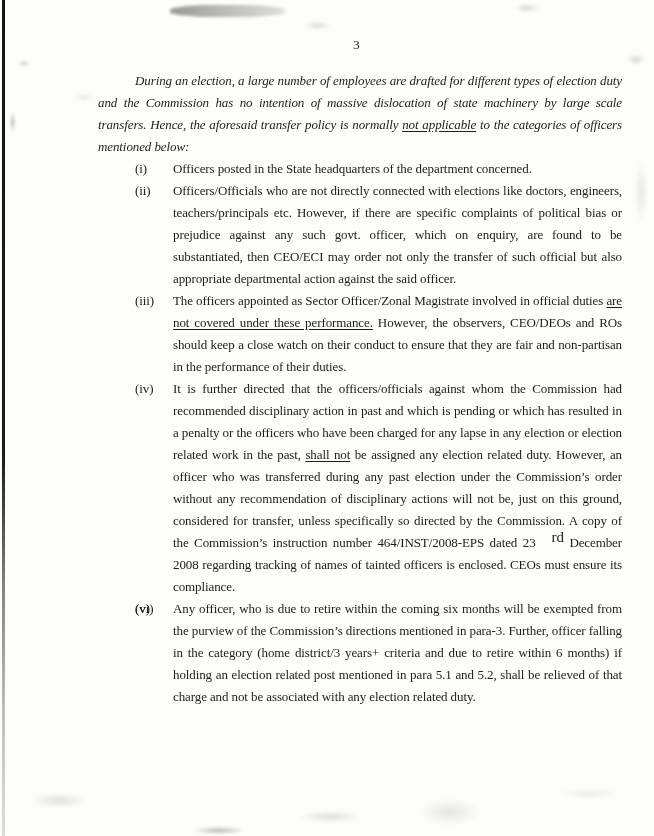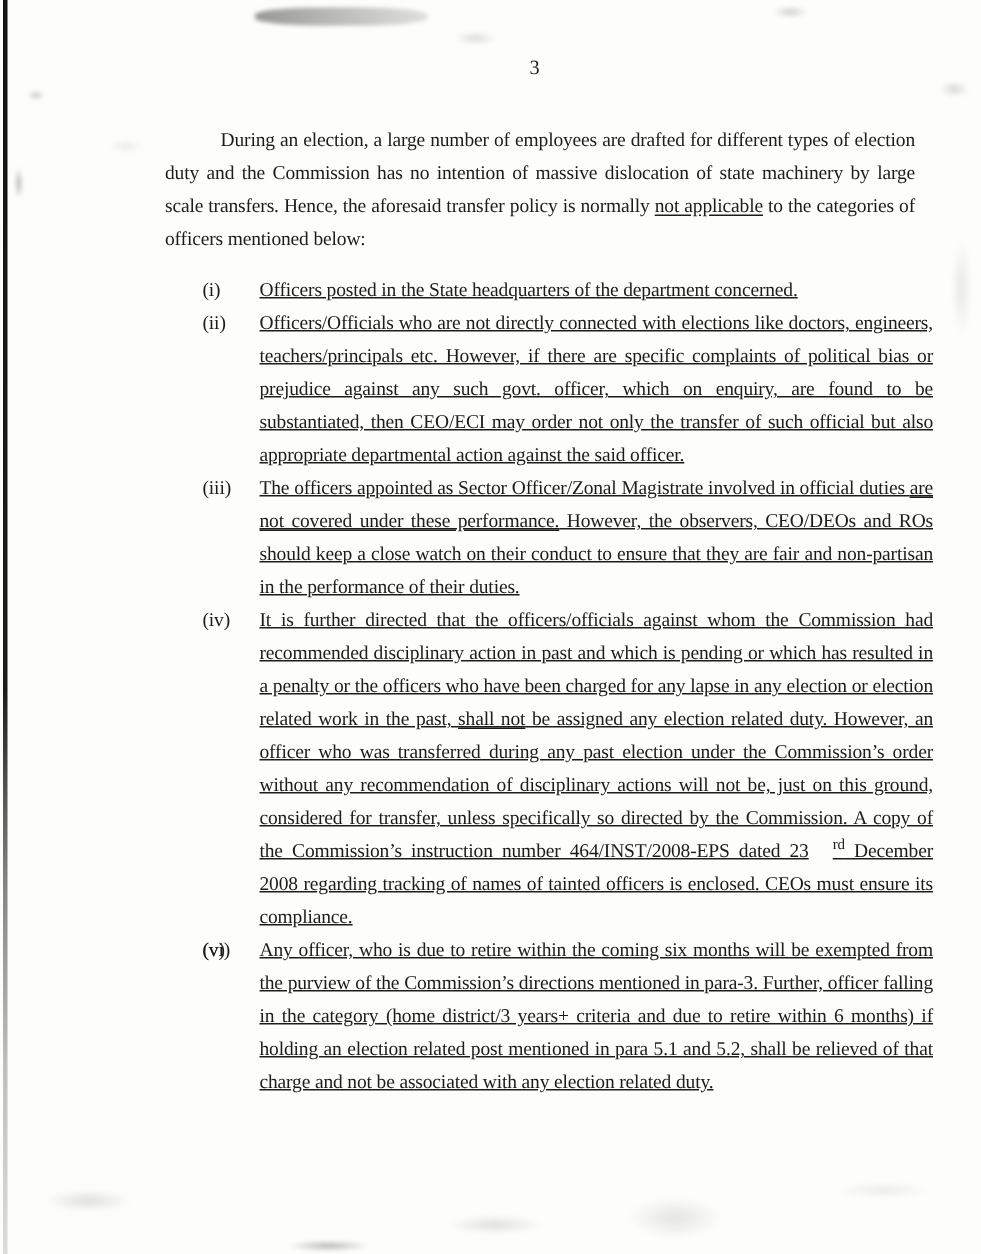--- a/index.html
+++ b/index.html
@@ -23,27 +23,27 @@
   }
   .page-number {
     position: absolute; left: 353px; top: 37px;
     font-size: 13.5px; color: #222;
   }
   .content {
     position: absolute; left: 98px; top: 70px; width: 524px;
     font-size: 13px; line-height: 22px;
     text-align: justify; letter-spacing: -0.1px;
   }
-  .intro { margin: 12px; text-indent: 37px; }
+  .intro { margin: 0; text-indent: 37px; font-style: italic; }
   .list { margin: 0; }
   .item { position: relative; padding-left: 75px; }
   .item .label { position: absolute; left: 37px; top: 0; }
-  .item .body { display: block; text-decoration: underline; }
+  .item .body { display: block; }
   .u { text-decoration: underline; text-underline-offset: 2px; }
-  sup { font-size: 10px; line-height: 0; vertical-align: super; margin-left: 16px; }
+  sup { font-size: 15px; line-height: 0; vertical-align: super; margin-left: 16px; }
 
   .smudge { position: absolute; pointer-events: none; filter: blur(1.5px); border-radius: 50%; }
   .s1  { left: 170px; top: 5px;   width: 115px; height: 12px; border-radius: 40%;
          background: linear-gradient(to right, rgba(70,70,70,0.55), rgba(120,120,120,0.22)); }
   .s2  { left: 515px; top: 4px;   width: 24px; height: 8px;  background: radial-gradient(rgba(120,120,120,0.35), transparent 70%); }
   .s3  { left: 303px; top: 21px;  width: 28px; height: 9px;  background: radial-gradient(rgba(120,120,120,0.25), transparent 70%); }
   .s4  { left: 18px;  top: 60px;  width: 12px; height: 7px;  background: radial-gradient(rgba(100,100,100,0.35), transparent 70%); }
   .s5  { left: 10px;  top: 112px; width: 5px;  height: 20px; background: radial-gradient(rgba(80,80,80,0.45), transparent 75%); }
   .s6  { left: 626px; top: 54px;  width: 20px; height: 11px; background: radial-gradient(rgba(120,120,120,0.28), transparent 70%); }
   .s7  { left: 634px; top: 160px; width: 14px; height: 64px; background: radial-gradient(rgba(120,120,120,0.16), transparent 70%); }

